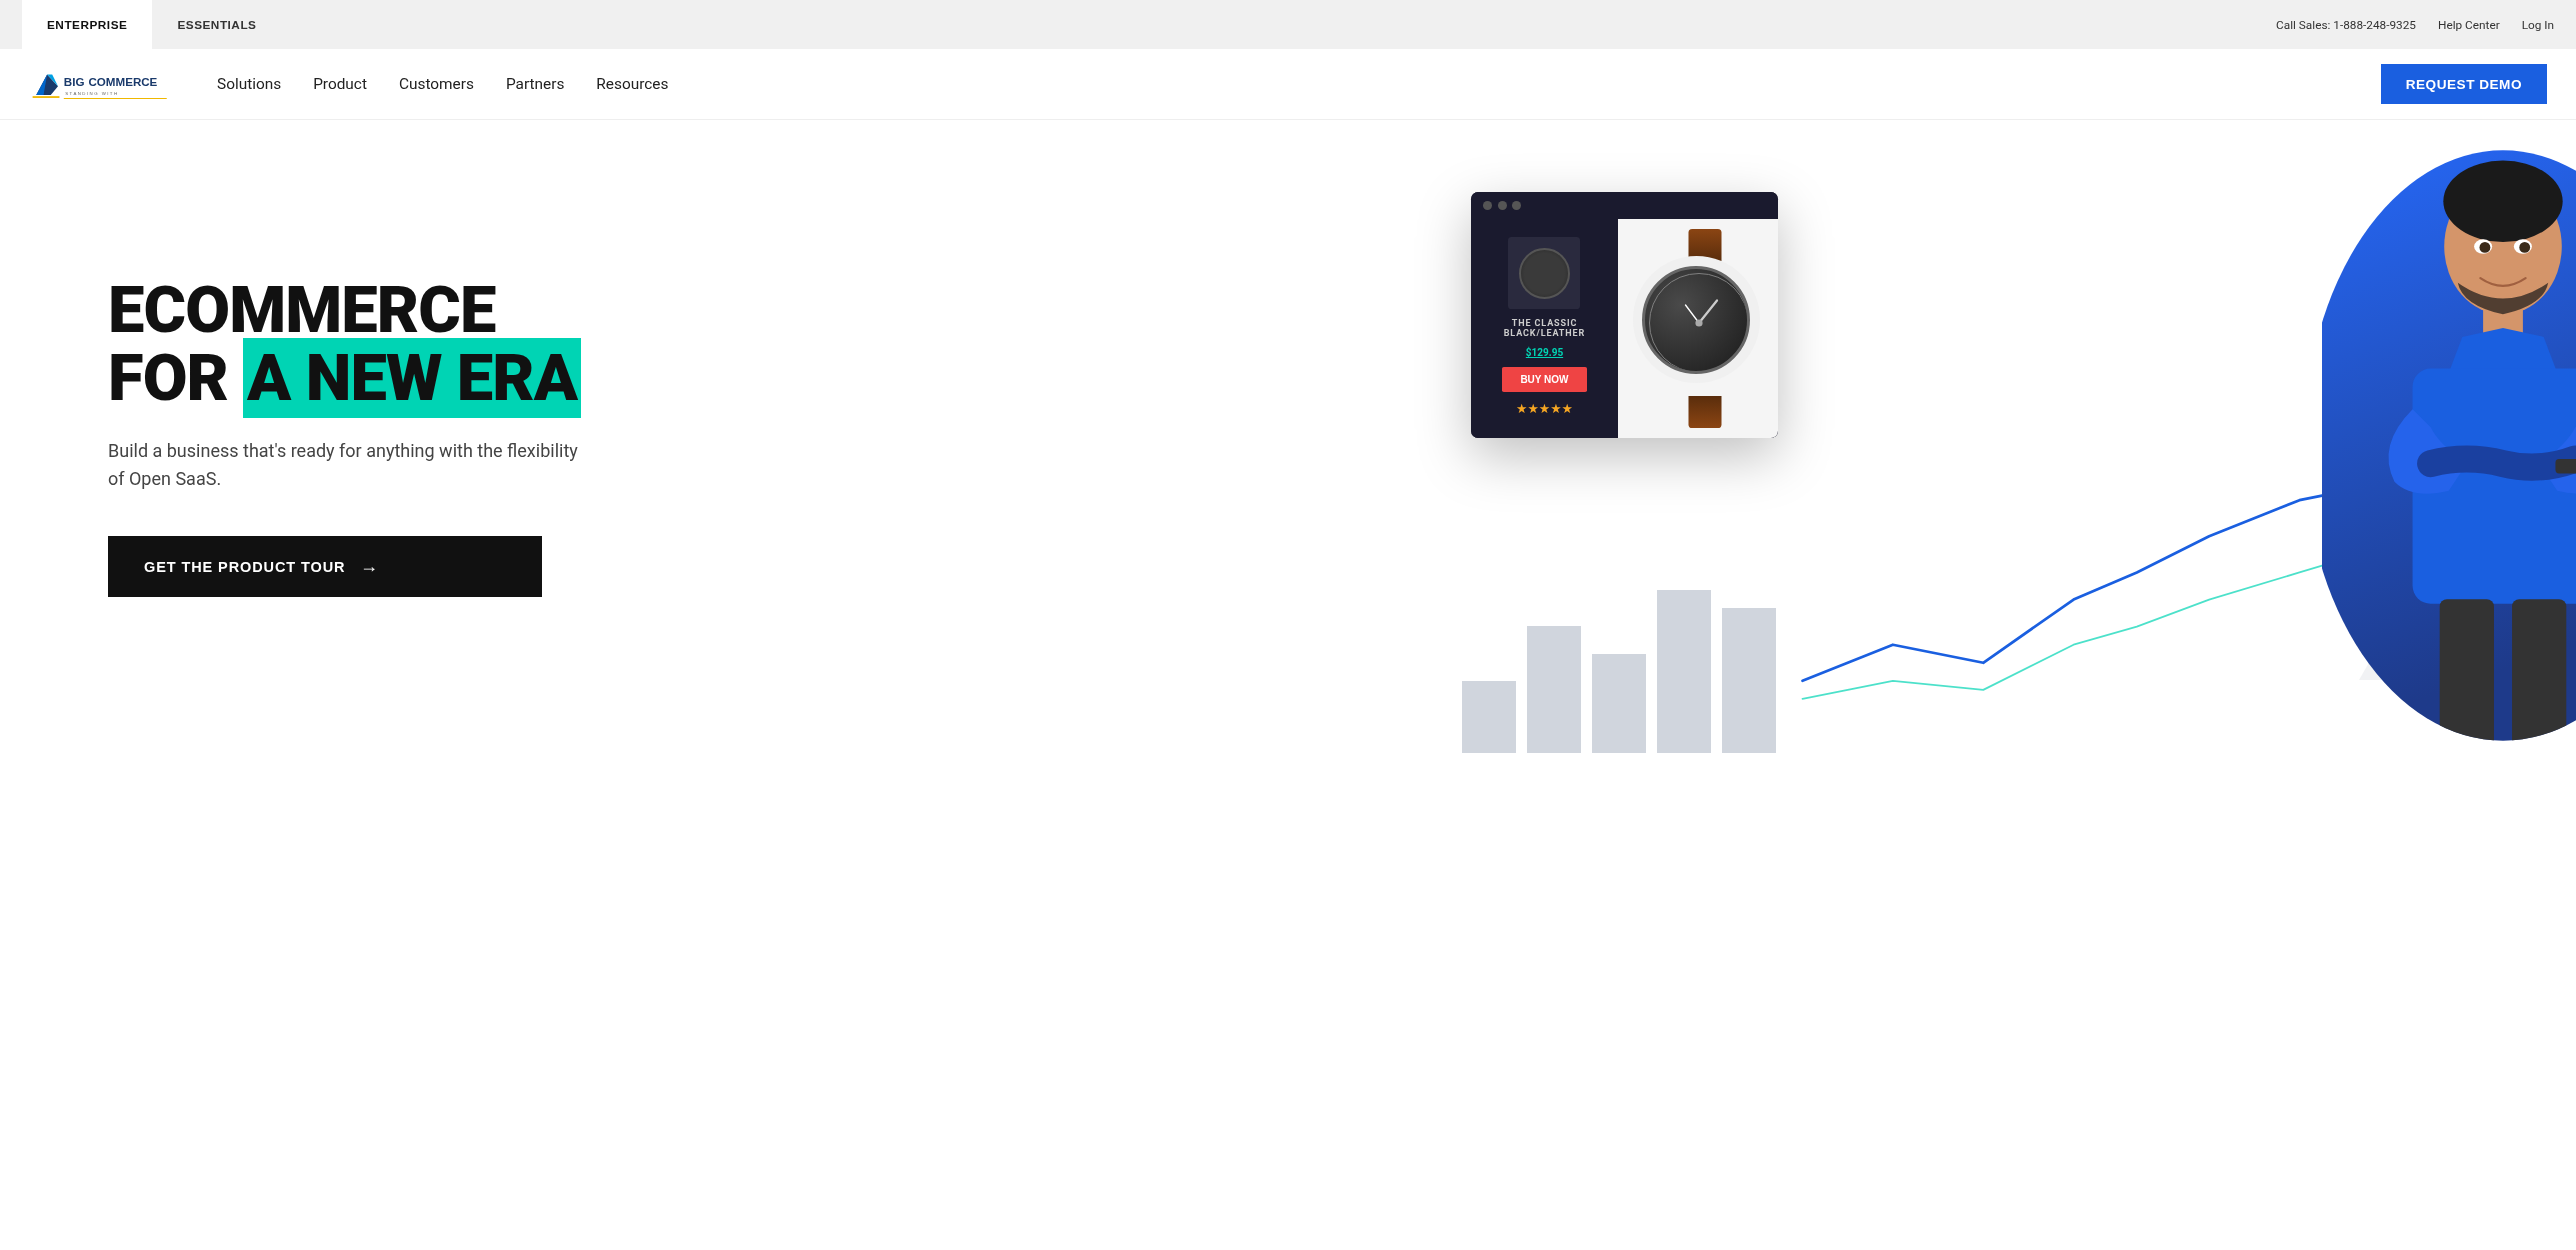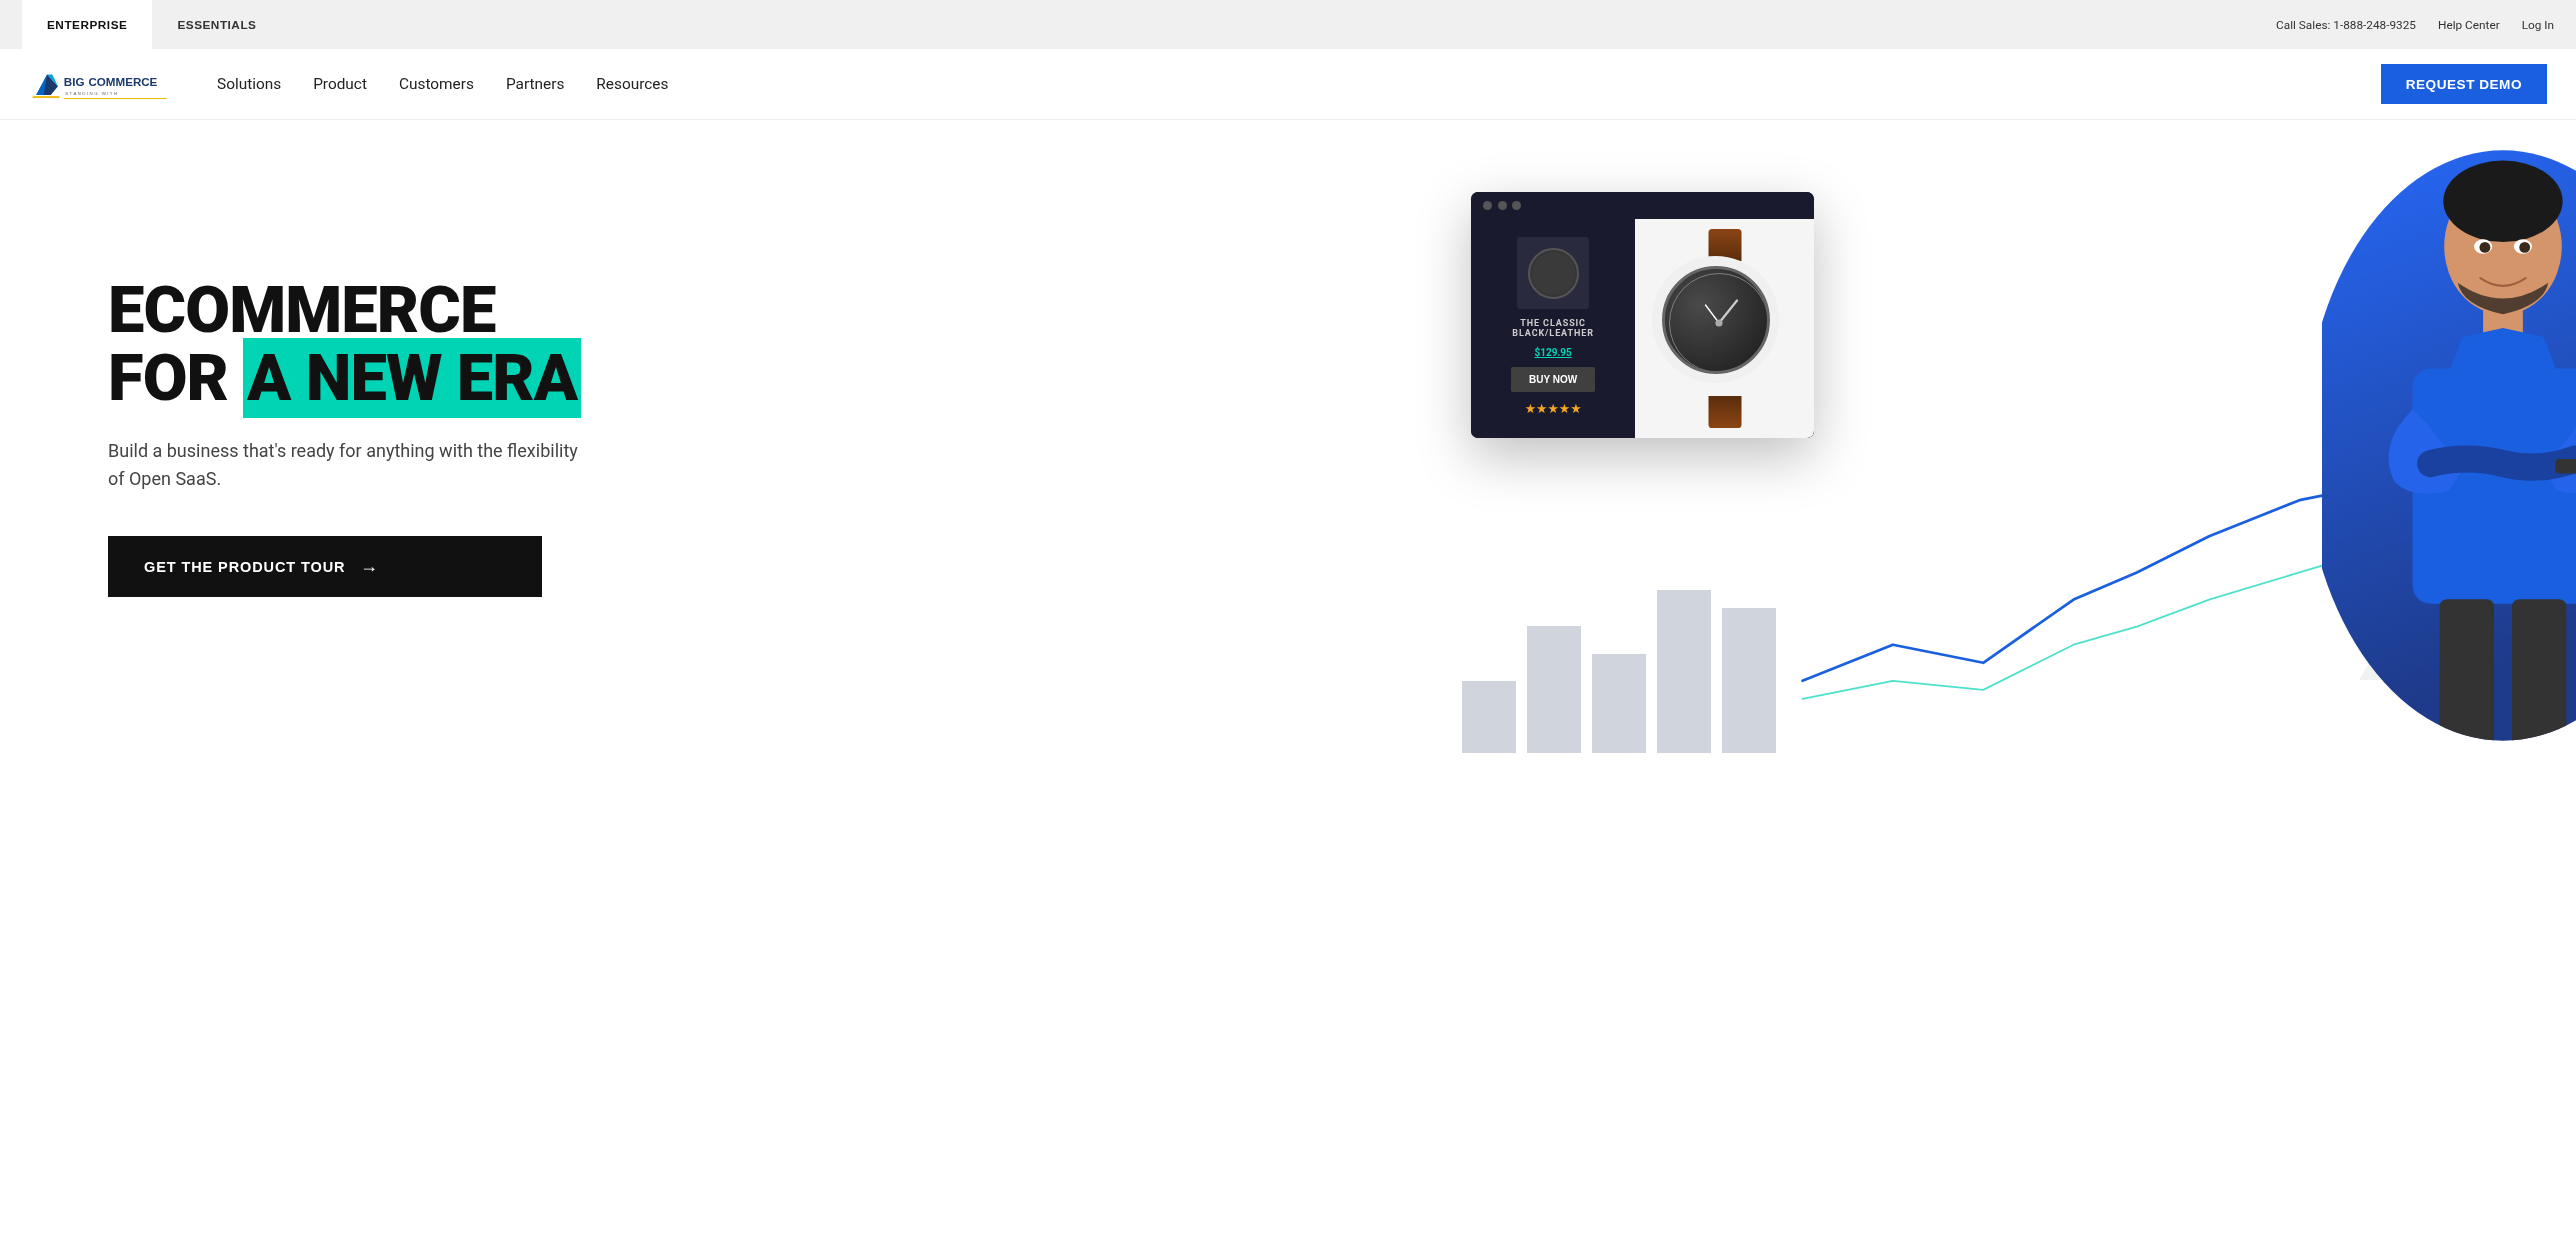--- a/index.html
+++ b/index.html
@@ -167,21 +167,21 @@
       border-bottom: 506px solid #e8eaed;
       opacity: 0.6;
       z-index: 0;
     }
 
     
     .product-card-mockup {
       position: absolute;
       top: 72px;
       left: 54px;
-      width: 343px;
+      width: 307px;
       background: #1a1a2e;
       border-radius: 7.2px;
       overflow: hidden;
       box-shadow: 0 18px 54px rgba(0,0,0,0.25);
       z-index: 3;
     }
     .card-title-bar {
       display: flex;
       align-items: center;
       padding: 9px 12.7px;
@@ -231,21 +231,21 @@
       letter-spacing: 0.9px;
       font-weight: 700;
     }
     .card-price {
       font-size: 10px;
       color: #00d4b4;
       font-weight: 700;
       text-decoration: underline;
     }
     .card-buy-btn {
-      background: #404040;
+      background: #ef4444;
       color: #fff;
       border: none;
       padding: 7.2px 18px;
       font-size: 10px;
       font-weight: 700;
       cursor: pointer;
       border-radius: 1.8px;
     }
     .card-stars {
       display: flex;

